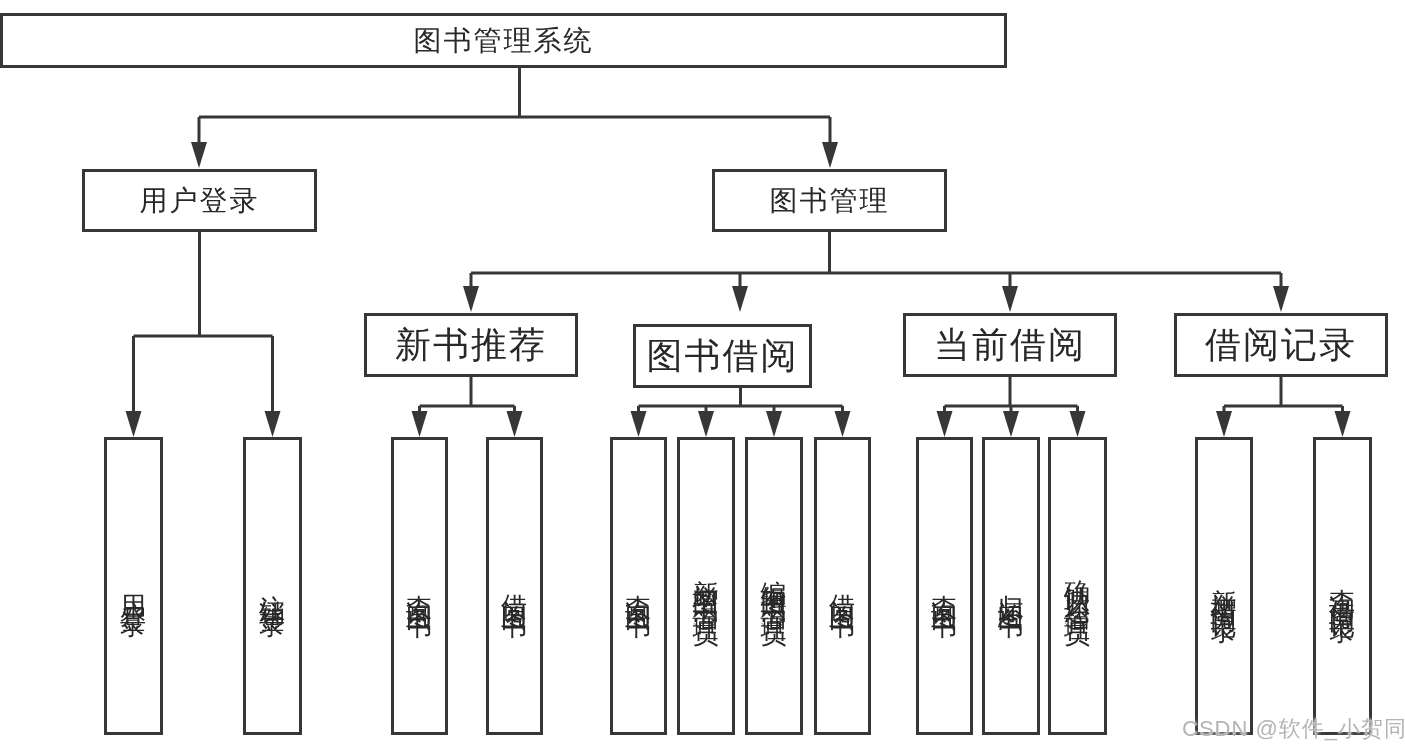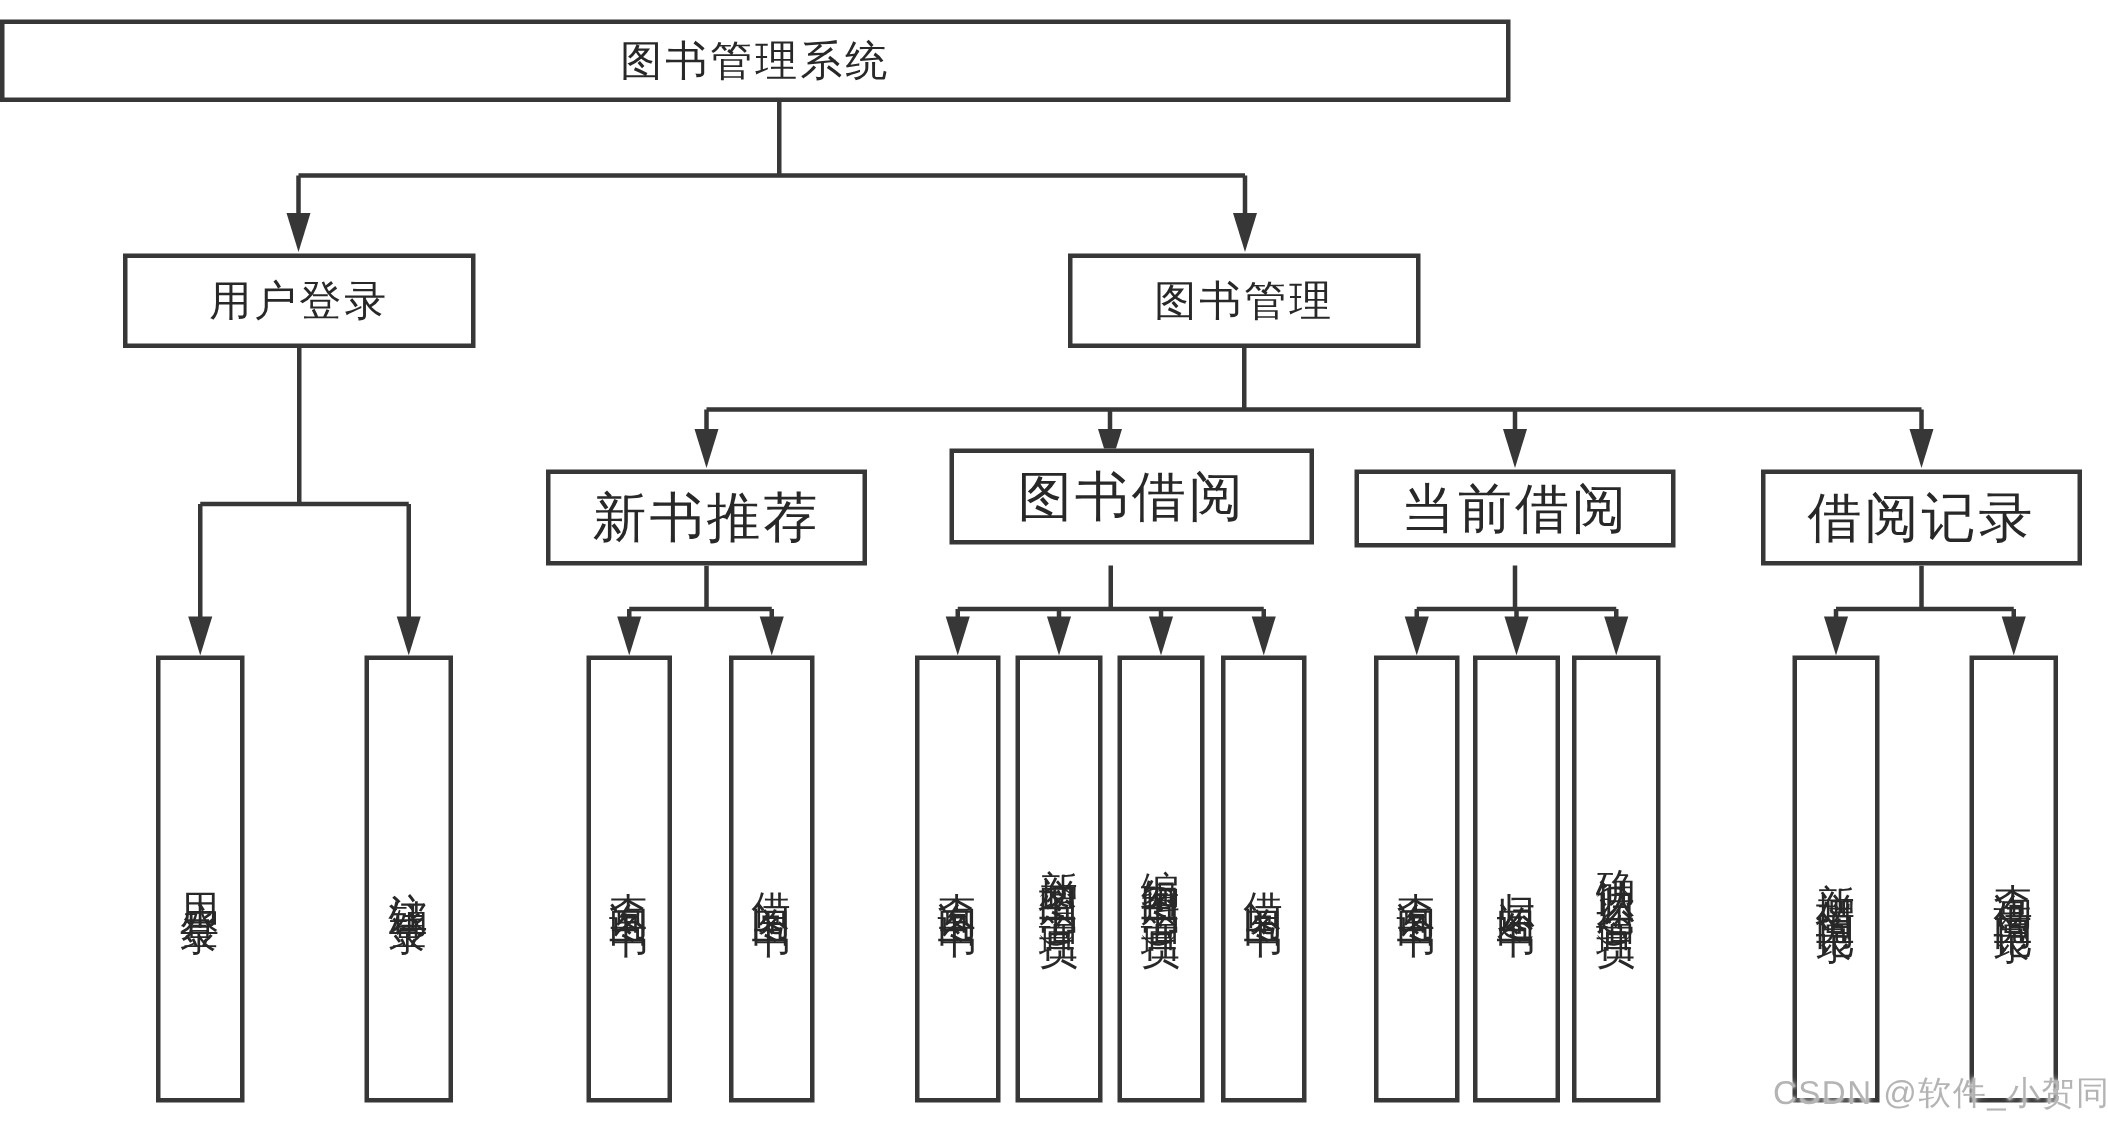--- a/index.html
+++ b/index.html
@@ -69,24 +69,24 @@
   <div class="box hbox" style="left:82px;top:169px;width:235px;height:63px;">
     <span>用户登录</span>
   </div>
   <div class="box hbox" style="left:712px;top:169px;width:235px;height:63px;font-family:Liberation Serif, serif;">
     <span>图书管理</span>
   </div>
 
   <div class="box hbox l3" style="left:364px;top:313px;width:214px;height:64px;">
     <span>新书推荐</span>
   </div>
-  <div class="box hbox l3" style="left:633px;top:299px;width:243px;height:64px;">
+  <div class="box hbox l3" style="left:633px;top:324px;width:179px;height:64px;">
     <span>图书借阅</span>
   </div>
-  <div class="box hbox l3" style="left:903px;top:313px;width:214px;height:52px;">
+  <div class="box hbox l3" style="left:903px;top:313px;width:214px;height:64px;">
     <span>当前借阅</span>
   </div>
   <div class="box hbox l3" style="left:1174px;top:313px;width:214px;height:64px;">
     <span>借阅记录</span>
   </div>
 
   <div class="box vbox" style="left:104px;top:437px;width:59px;height:298px;">
     <span>用户登录</span>
   </div>
   <div class="box vbox" style="left:243px;top:437px;width:59px;height:298px;">

